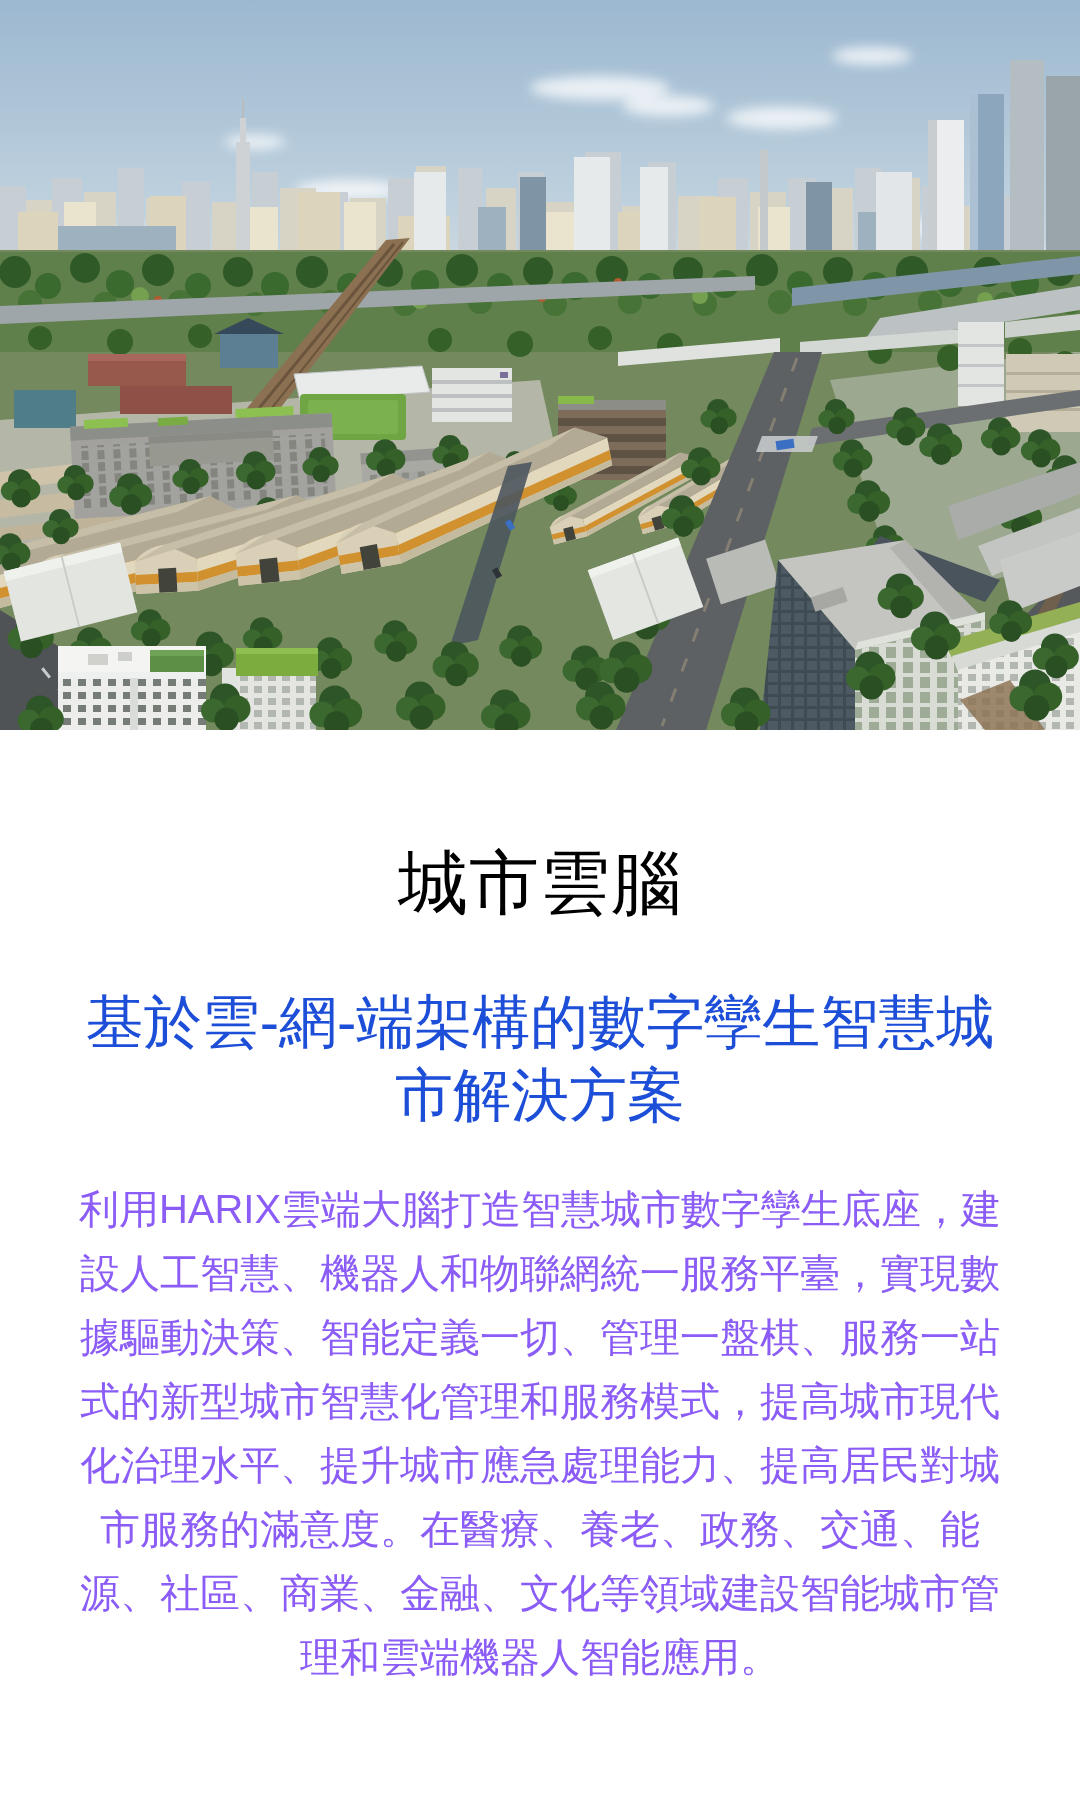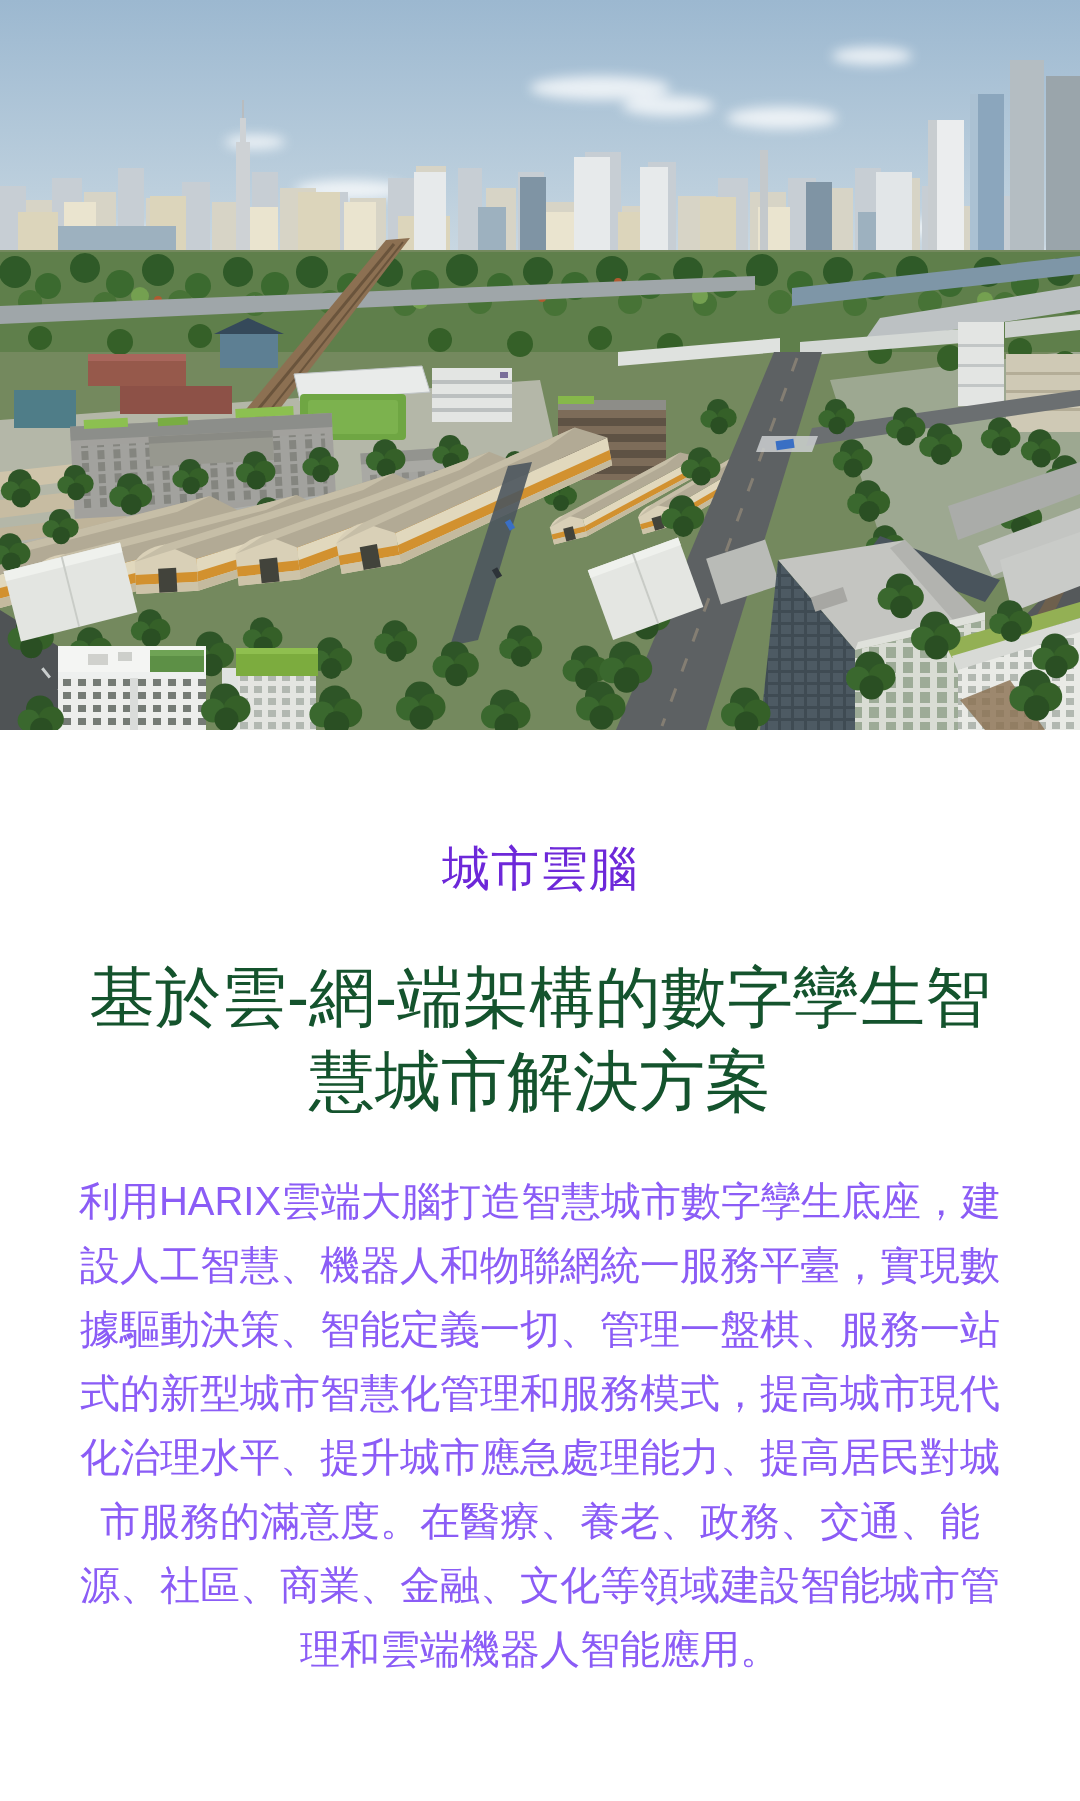--- a/index.html
+++ b/index.html
@@ -1,24 +1,24 @@
 <!DOCTYPE html>
 <html lang="zh-Hant"><head>
 <meta charset="utf-8">
 <style>
   html,body{margin:0;padding:0;background:#ffffff;}
   .page{width:1080px;height:1801px;margin:0 auto;background:#fff;overflow:hidden;
         font-family:"Liberation Sans","DejaVu Sans",sans-serif;}
   .hero{width:1080px;height:730px;overflow:hidden;line-height:0;}
   .hero svg{display:block;}
   .content{padding:0 68px;text-align:center;}
-  .title{margin:108px 0 0;font-size:48px;line-height:1.3;font-weight:500;
-         color:#6d28d9;letter-spacing:1px;}
-  .subtitle{margin:56px auto 0;max-width:944px;font-size:66px;line-height:1.26;
-            font-weight:500;color:#14532d;}
+  .title{margin:108px 0 0;font-size:70px;line-height:1.3;font-weight:500;
+         color:#000000;letter-spacing:1px;}
+  .subtitle{margin:56px auto 0;max-width:944px;font-size:58px;line-height:1.26;
+            font-weight:500;color:#1d4ed8;}
   .body-text{margin:46px auto 0;max-width:944px;font-size:40px;line-height:64px;
              font-weight:400;color:#8b5cf6;text-align:center;}
 </style>
 </head>
 <body>
 
 <div class="page">
 
   <div class="hero">
   <svg viewBox="0 0 1080 730" width="1080" height="730" xmlns="http://www.w3.org/2000/svg">

